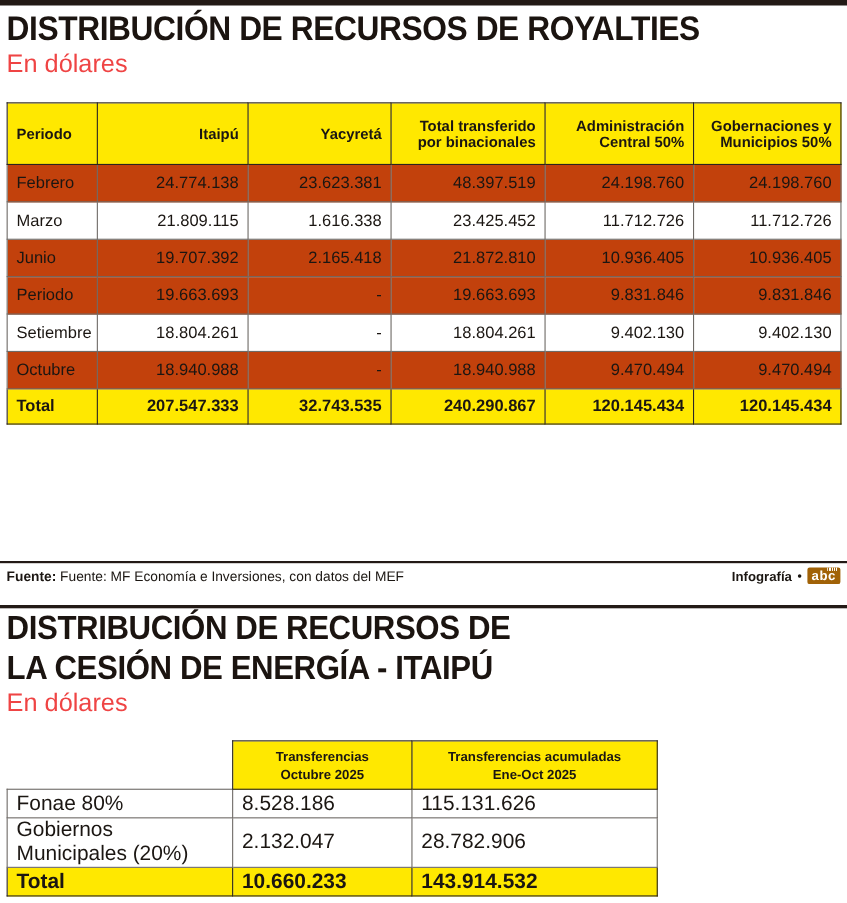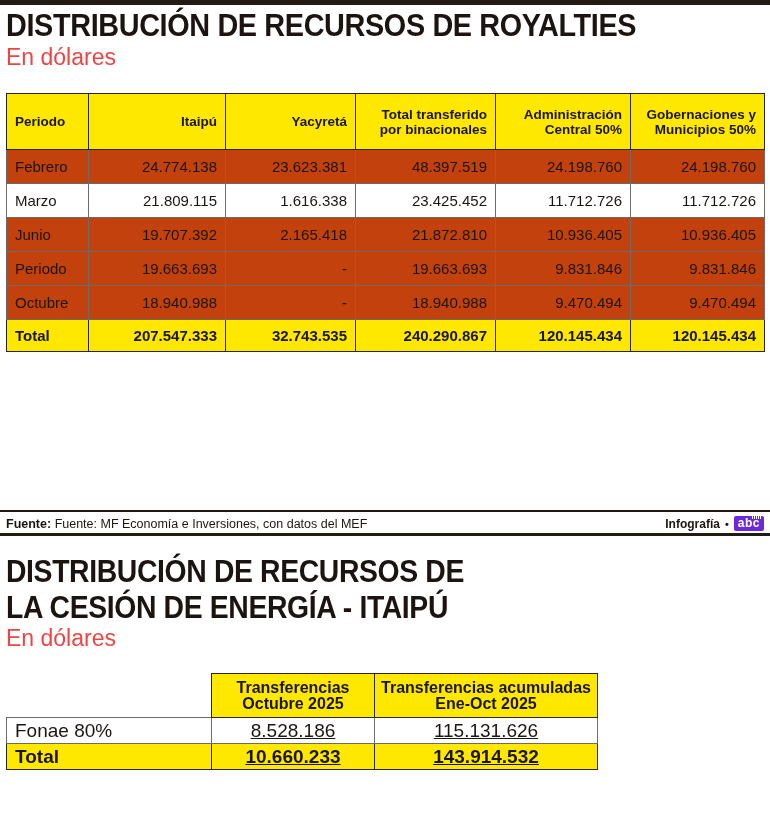--- a/index.html
+++ b/index.html
@@ -84,58 +84,58 @@
     border: 1px solid #6e6a66;
     padding: 0 8px;
     height: 26px;
     vertical-align: middle;
     font-size: 19px;
   }
   .t2 thead th.blank { border: none; background: transparent; }
   .t2 thead th.hd {
     background: #ffe800;
     font-weight: bold;
-    font-size: 16px;
+    font-size: 12px;
     line-height: 16px;
     height: 44px;
     text-align: center;
     border-color: #2b2520;
     padding: 2px 6px;
   }
   .t2 td.lbl { text-align: left; }
-  .t2 td.num { text-align: center; text-decoration: underline; }
+  .t2 td.num { text-align: left; }
   .t2 tr.total td {
     background: #ffe800;
     font-weight: bold;
     border-color: #2b2520;
   }
 
   
   .source-wrap {
     position: absolute; left: 0; width: 770px;
     border-top: 2px solid #231a16;
     border-bottom: 3px solid #231a16;
-    height: 26px;
+    height: 43px;
   }
   .s1 { top: 505px; }
   .source-text {
     position: absolute; left: 6px; top: 4px;
     font-size: 12.5px; line-height: 16px;
   }
   .source-text b { font-weight: bold; }
   .credit {
     position: absolute; right: 6px; top: 4px;
     font-size: 12px; font-weight: bold;
     display: flex; align-items: center; gap: 5px;
     line-height: 16px;
   }
   .dotsep { font-size: 11px; }
   .abc-logo {
     display: inline-block;
-    background: #6d28d9;
+    background: #a16207;
     color: #ffffff;
     font-weight: bold;
     font-size: 12px;
     letter-spacing: 0.5px;
     padding: 1px 4px 2px 4px;
     border-radius: 2px;
     line-height: 12px;
     position: relative;
     top: -1px;
   }
@@ -212,20 +212,28 @@
             <td class="num">10.936.405</td>
           </tr>
           <tr class="alt">
             <td class="lbl">Periodo</td>
             <td class="num">19.663.693</td>
             <td class="num">-</td>
             <td class="num">19.663.693</td>
             <td class="num">9.831.846</td>
             <td class="num">9.831.846</td>
           </tr>
+          <tr>
+            <td class="lbl">Setiembre</td>
+            <td class="num">18.804.261</td>
+            <td class="num">-</td>
+            <td class="num">18.804.261</td>
+            <td class="num">9.402.130</td>
+            <td class="num">9.402.130</td>
+          </tr>
           <tr class="alt">
             <td class="lbl">Octubre</td>
             <td class="num">18.940.988</td>
             <td class="num">-</td>
             <td class="num">18.940.988</td>
             <td class="num">9.470.494</td>
             <td class="num">9.470.494</td>
           </tr>
           <tr class="total">
             <td class="lbl">Total</td>
@@ -275,20 +283,25 @@
             <div>Ene-Oct 2025</div>
           </th>
         </tr>
       </thead>
       <tbody id="t2body">
           <tr>
             <td class="lbl">Fonae 80%</td>
             <td class="num">8.528.186</td>
             <td class="num">115.131.626</td>
           </tr>
+          <tr>
+            <td class="lbl">Gobiernos Municipales (20%)</td>
+            <td class="num">2.132.047</td>
+            <td class="num">28.782.906</td>
+          </tr>
           <tr class="total">
             <td class="lbl">Total</td>
             <td class="num">10.660.233</td>
             <td class="num">143.914.532</td>
           </tr>
         </tbody>
     </table>
 
   </div>
 

